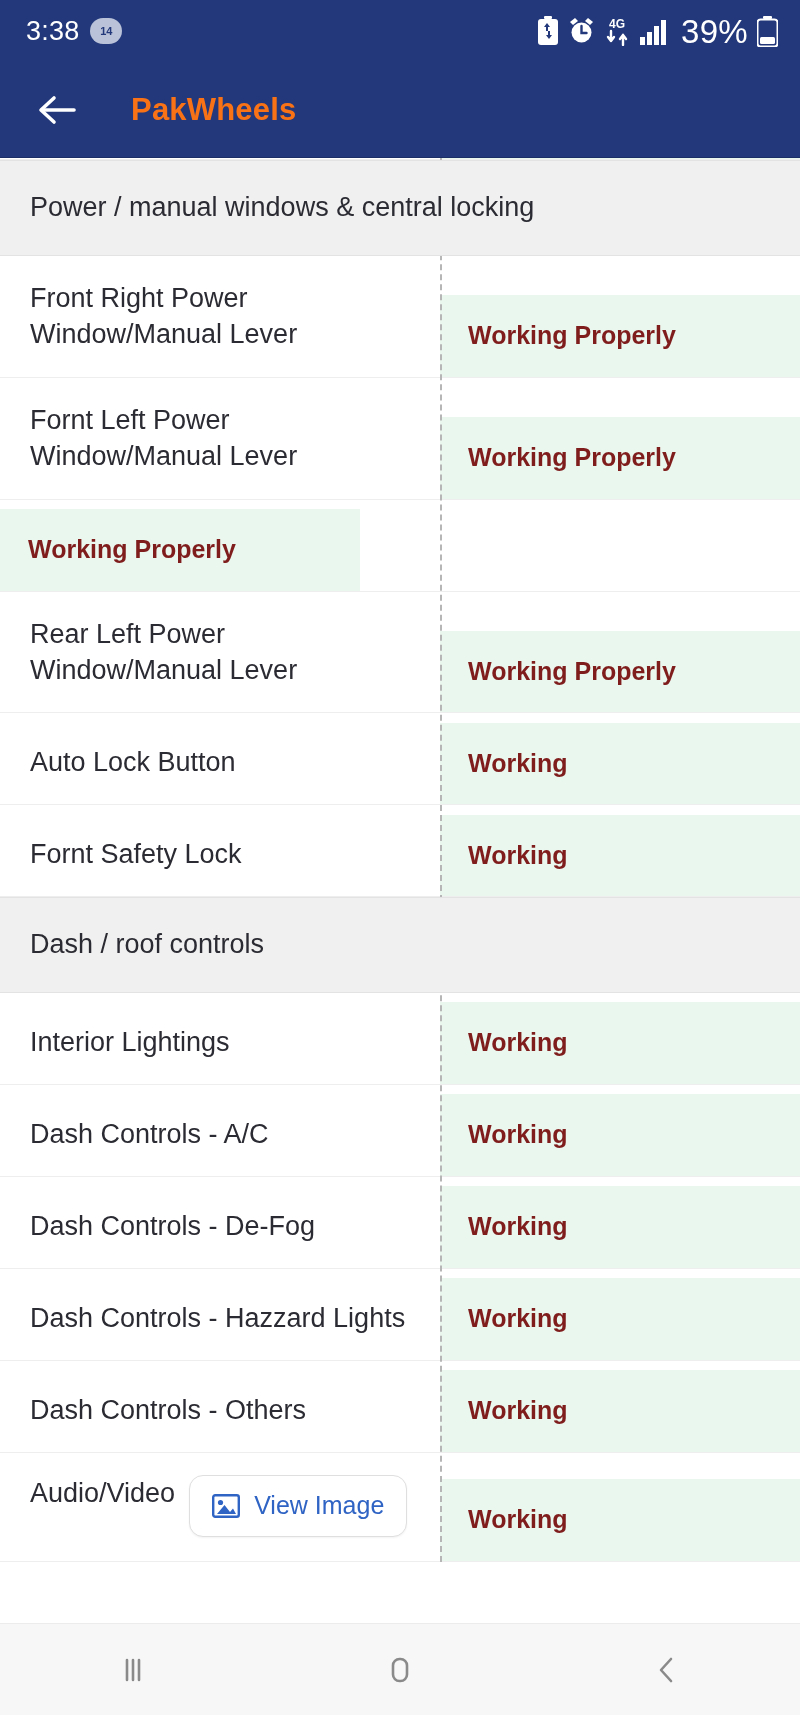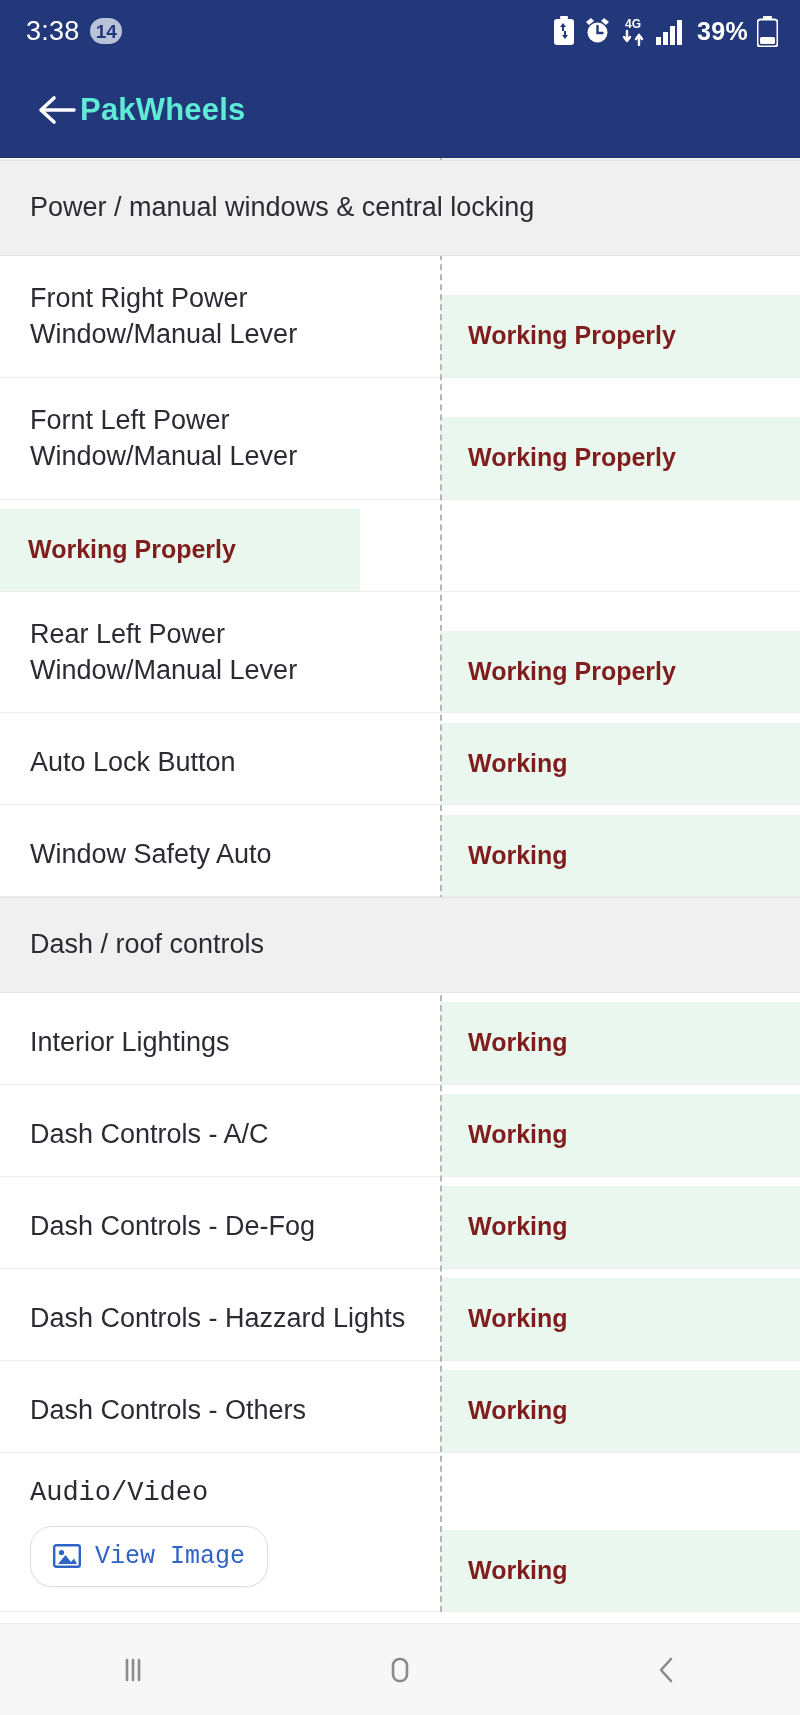--- a/index.html
+++ b/index.html
@@ -42,36 +42,36 @@
     font-weight: 400;
     letter-spacing: 0.2px;
     line-height: 1;
   }
   .notif-badge {
     width: 32px;
     height: 26px;
     border-radius: 13px;
     background: #b9c2d8;
     color: #23387a;
-    font-size: 19px;
+    font-size: 11px;
     font-weight: 700;
     display: flex;
     align-items: center;
     justify-content: center;
     line-height: 1;
   }
   .status-right {
     display: flex;
     align-items: center;
     gap: 9px;
   }
   .status-right svg { display: block; }
   .battery-pct {
-    font-size: 25px;
-    font-weight: 700;
+    font-size: 33px;
+    font-weight: 400;
     letter-spacing: 0.3px;
     line-height: 1;
     margin-left: 2px;
   }
 
   
   .app-bar {
     height: 96px;
     background: #23387a;
     display: flex;
@@ -83,23 +83,24 @@
   .back-arrow {
     width: 46px;
     height: 46px;
     display: flex;
     align-items: center;
     justify-content: center;
     cursor: pointer;
     flex: 0 0 auto;
   }
   .app-title {
-    color: #5eead4;
+    color: #f97316;
     font-size: 31px;
     font-weight: 700;
+    margin-left: 51px;
     letter-spacing: 0.2px;
     line-height: 1;
   }
 
   
   .content {
     flex: 1 1 auto;
     position: relative;
     overflow: hidden;
     background: #ffffff;
@@ -167,34 +168,33 @@
     background: #eaf7ee;
     padding: 24px 20px 24px 28px;
     font-size: 25px;
     color: #7f1d1d;
     font-weight: 700;
     line-height: 1.35;
     display: flex;
     align-items: center;
   }
   .row.has-button .cell-label {
-    flex-direction: column;
+    flex-direction: row;
     align-items: flex-start;
     justify-content: flex-start;
     gap: 14px;
     padding-top: 22px;
-    font-family: Liberation Mono, monospace;
   }
 
   .view-image-btn {
     display: inline-flex;
     align-items: center;
     gap: 14px;
     border: 1px solid #dfdfdf;
-    border-radius: 22px;
+    border-radius: 14px;
     background: #ffffff;
     padding: 13px 22px;
     color: #2f63c4;
     font-size: 25px;
     font-weight: 400;
     cursor: pointer;
     box-shadow: 0 1px 2px rgba(0,0,0,0.05);
     white-space: nowrap;
   }
   .view-image-btn svg { display: block; flex: 0 0 auto; }
@@ -323,21 +323,21 @@
         </div>
         <div class="row">
           <div class="cell-label">Rear Left Power Window/Manual Lever</div>
           <div class="cell-value">Working Properly</div>
         </div>
         <div class="row">
           <div class="cell-label">Auto Lock Button</div>
           <div class="cell-value">Working</div>
         </div>
         <div class="row">
-          <div class="cell-label">Window Safety Auto</div>
+          <div class="cell-label">Fornt Safety Lock</div>
           <div class="cell-value">Working</div>
         </div>
 
         <div class="section-header">Dash / roof controls</div>
 
         <div class="row">
           <div class="cell-label">Interior Lightings</div>
           <div class="cell-value">Working</div>
         </div>
         <div class="row">

